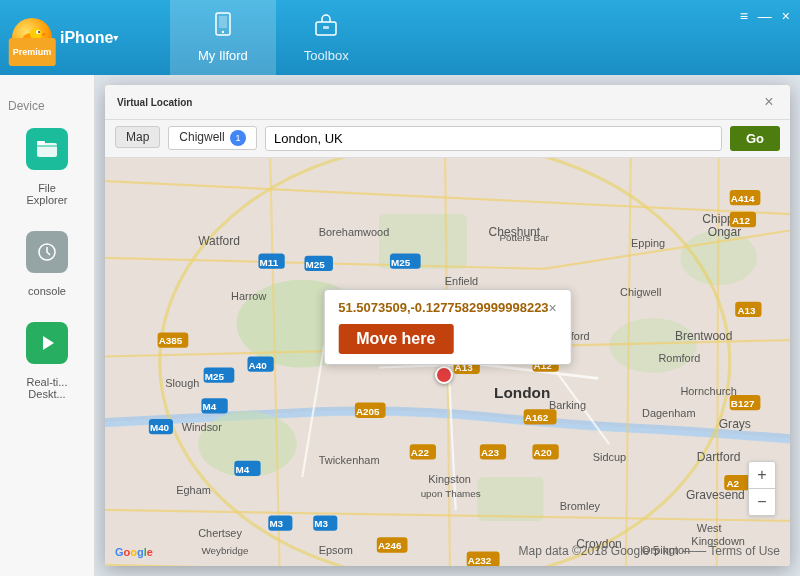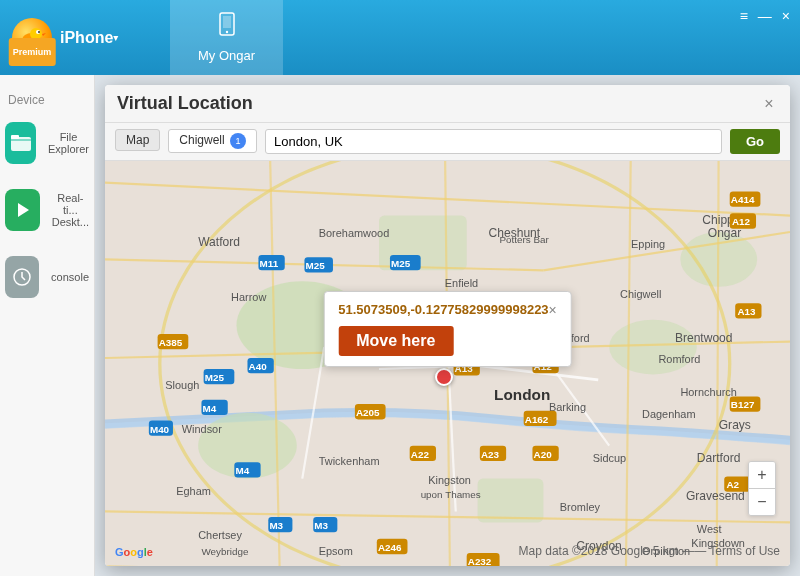--- a/index.html
+++ b/index.html
@@ -78,21 +78,21 @@
     .sidebar {
       width: 95px;
       background: #f7f7f7;
       border-right: 1px solid #ddd;
       display: flex;
       flex-direction: column;
       padding-top: 10px;
       gap: 5px;
     }
     .sidebar-item {
-      display: flex; align-items: center;
+      display: flex; flex-direction: column; align-items: center;
       padding: 10px 5px;
       cursor: pointer;
       gap: 12px;
       font-size: 11px;
       color: #555;
     }
     .sidebar-icon {
       width: 42px; height: 42px;
       border-radius: 8px;
       display: flex; align-items: center; justify-content: center;
@@ -122,21 +122,21 @@
       display: flex; flex-direction: column;
       overflow: hidden;
     }
     .dialog-titlebar {
       background: #f5f5f5;
       border-bottom: 1px solid #ddd;
       padding: 8px 12px;
       display: flex; align-items: center; justify-content: space-between;
       flex-shrink: 0;
     }
-    .dialog-title { font-size: 18px; font-weight: bold; color: #333; }
+    .dialog-title { font-size: 10px; font-weight: bold; color: #333; }
     .close-btn {
       width: 18px; height: 18px;
       display: flex; align-items: center; justify-content: center;
       font-size: 16px; color: #888; cursor: pointer;
       border-radius: 3px;
     }
 
     
     .map-controls {
       background: #f5f5f5;
@@ -274,20 +274,21 @@
       display: flex; align-items: center; justify-content: center;
       color: #555;
     }
     .zoom-divider { height: 1px; background: #ccc; }
 
     
     .device-section-label {
       font-size: 12px;
       color: #888;
       padding: 8px 8px 0 8px;
+      margin-top: 6px;
     }
   </style>
 </head>
 <body>
 
 <div class="top-bar">
   <div class="top-bar-left">
     <div class="app-logo-inner">
 
       <svg width="32" height="32" viewBox="0 0 32 32">
@@ -308,21 +309,31 @@
 
   <div class="top-bar-nav">
     <div class="nav-item active">
       <span class="nav-icon">
         <svg width="26" height="26" viewBox="0 0 26 26" fill="none">
           <rect x="6" y="1" width="14" height="22" rx="2" stroke="white" stroke-width="1.5" fill="none"></rect>
           <rect x="9" y="4" width="8" height="12" fill="white" opacity="0.3"></rect>
           <circle cx="13" cy="20" r="1.2" fill="white"></circle>
         </svg>
       </span>
-      <span>My Ongar</span>
+      <span>My Ilford</span>
+    </div>
+    <div class="nav-item">
+      <span class="nav-icon">
+        <svg width="26" height="26" viewBox="0 0 26 26" fill="none">
+          <rect x="3" y="10" width="20" height="13" rx="2" stroke="white" stroke-width="1.5" fill="none"></rect>
+          <path d="M9 10V7a4 4 0 018 0v3" stroke="white" stroke-width="1.5" fill="none"></path>
+          <rect x="10" y="14" width="6" height="3" rx="1" fill="white" opacity="0.7"></rect>
+        </svg>
+      </span>
+      <span>Toolbox</span>
     </div>
   </div>
 
   <div class="top-bar-controls">
     <span class="win-ctrl">≡</span>
     <span class="win-ctrl">—</span>
     <span class="win-ctrl">×</span>
   </div>
 </div>
 
@@ -334,35 +345,35 @@
       <div class="sidebar-icon teal">
         <svg width="24" height="24" viewBox="0 0 24 24" fill="white">
           <rect x="2" y="6" width="20" height="14" rx="2" fill="white" opacity="0.9"></rect>
           <path d="M2 9h20" stroke="#1abc9c" stroke-width="1"></path>
           <rect x="2" y="4" width="8" height="4" rx="1" fill="white"></rect>
         </svg>
       </div>
       <span style="font-size:11px;color:#555;text-align:center;">File<br>Explorer</span>
     </div>
     <div class="sidebar-item">
-      <div class="sidebar-icon green">
-        <svg width="24" height="24" viewBox="0 0 24 24" fill="white">
-          <polygon points="8,5 19,12 8,19" fill="white"></polygon>
-        </svg>
-      </div>
-      <span style="font-size:11px;color:#555;text-align:center;">Real-ti...<br>Deskt...</span>
-    </div>
-    <div class="sidebar-item">
       <div class="sidebar-icon gray">
         <svg width="24" height="24" viewBox="0 0 24 24" fill="white">
           <circle cx="12" cy="12" r="8" stroke="white" stroke-width="1.5" fill="none"></circle>
           <polyline points="12,7 12,12 15,15" stroke="white" stroke-width="1.5" fill="none"></polyline>
         </svg>
       </div>
       <span style="font-size:11px;color:#555;text-align:center;">console</span>
+    </div>
+    <div class="sidebar-item">
+      <div class="sidebar-icon green">
+        <svg width="24" height="24" viewBox="0 0 24 24" fill="white">
+          <polygon points="8,5 19,12 8,19" fill="white"></polygon>
+        </svg>
+      </div>
+      <span style="font-size:11px;color:#555;text-align:center;">Real-ti...<br>Deskt...</span>
     </div>
   </div>
 
   <div class="content-area">
 
     <div class="dialog">
 
       <div class="dialog-titlebar">
         <span class="dialog-title">Virtual Location</span>
         <span class="close-btn">×</span>

